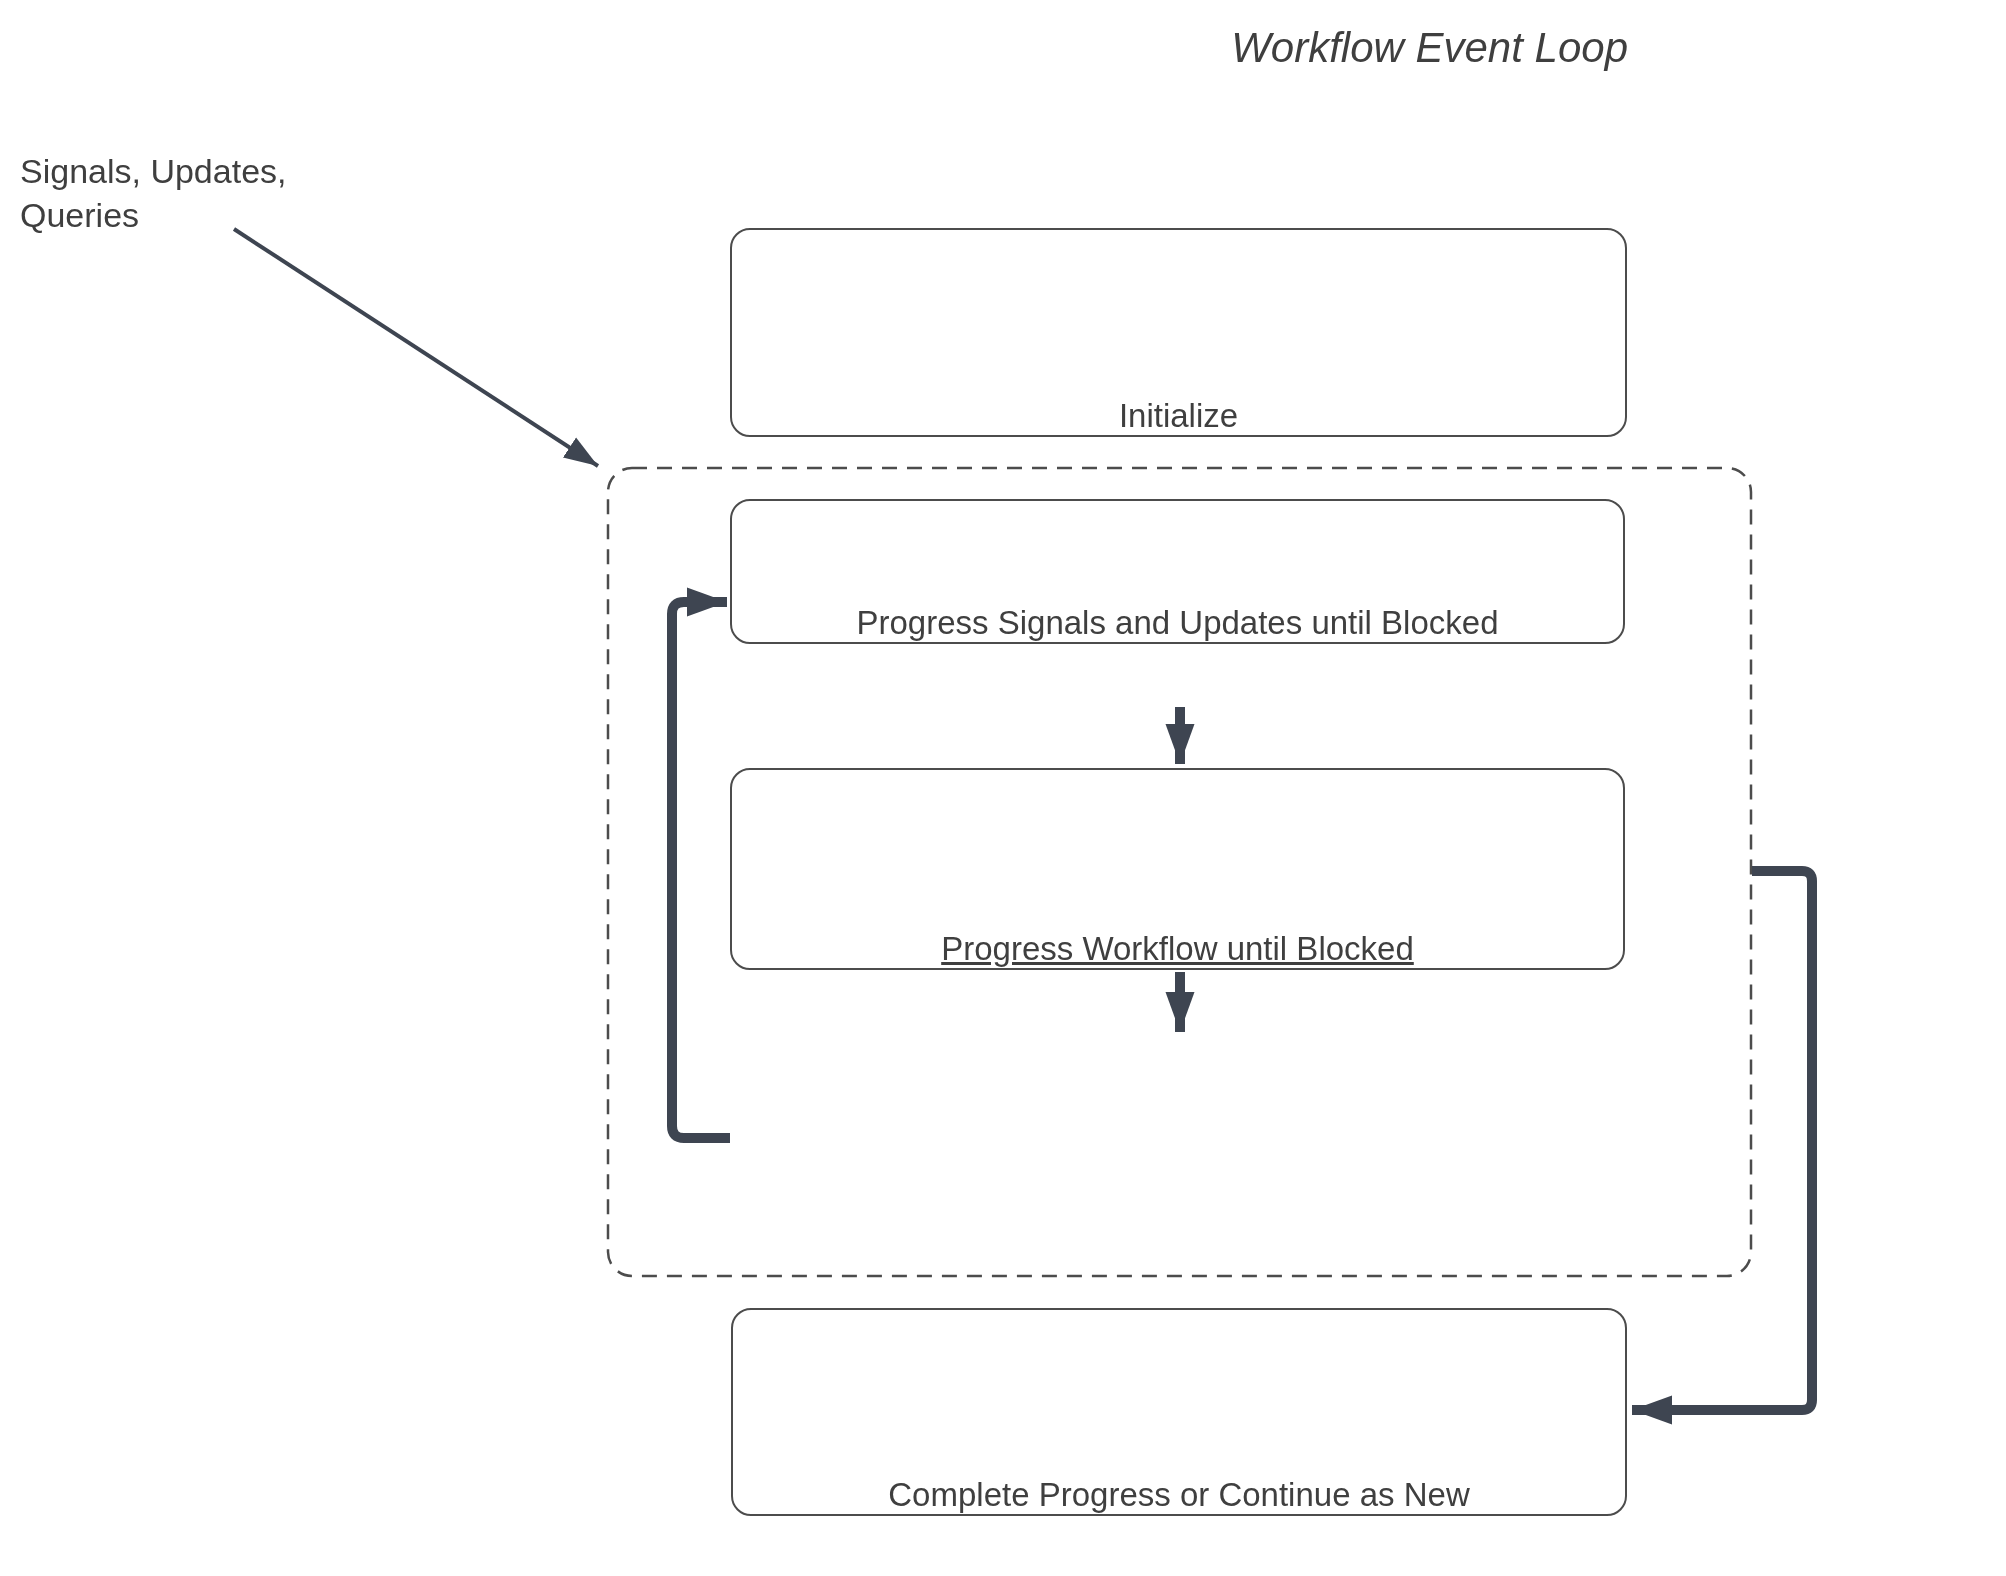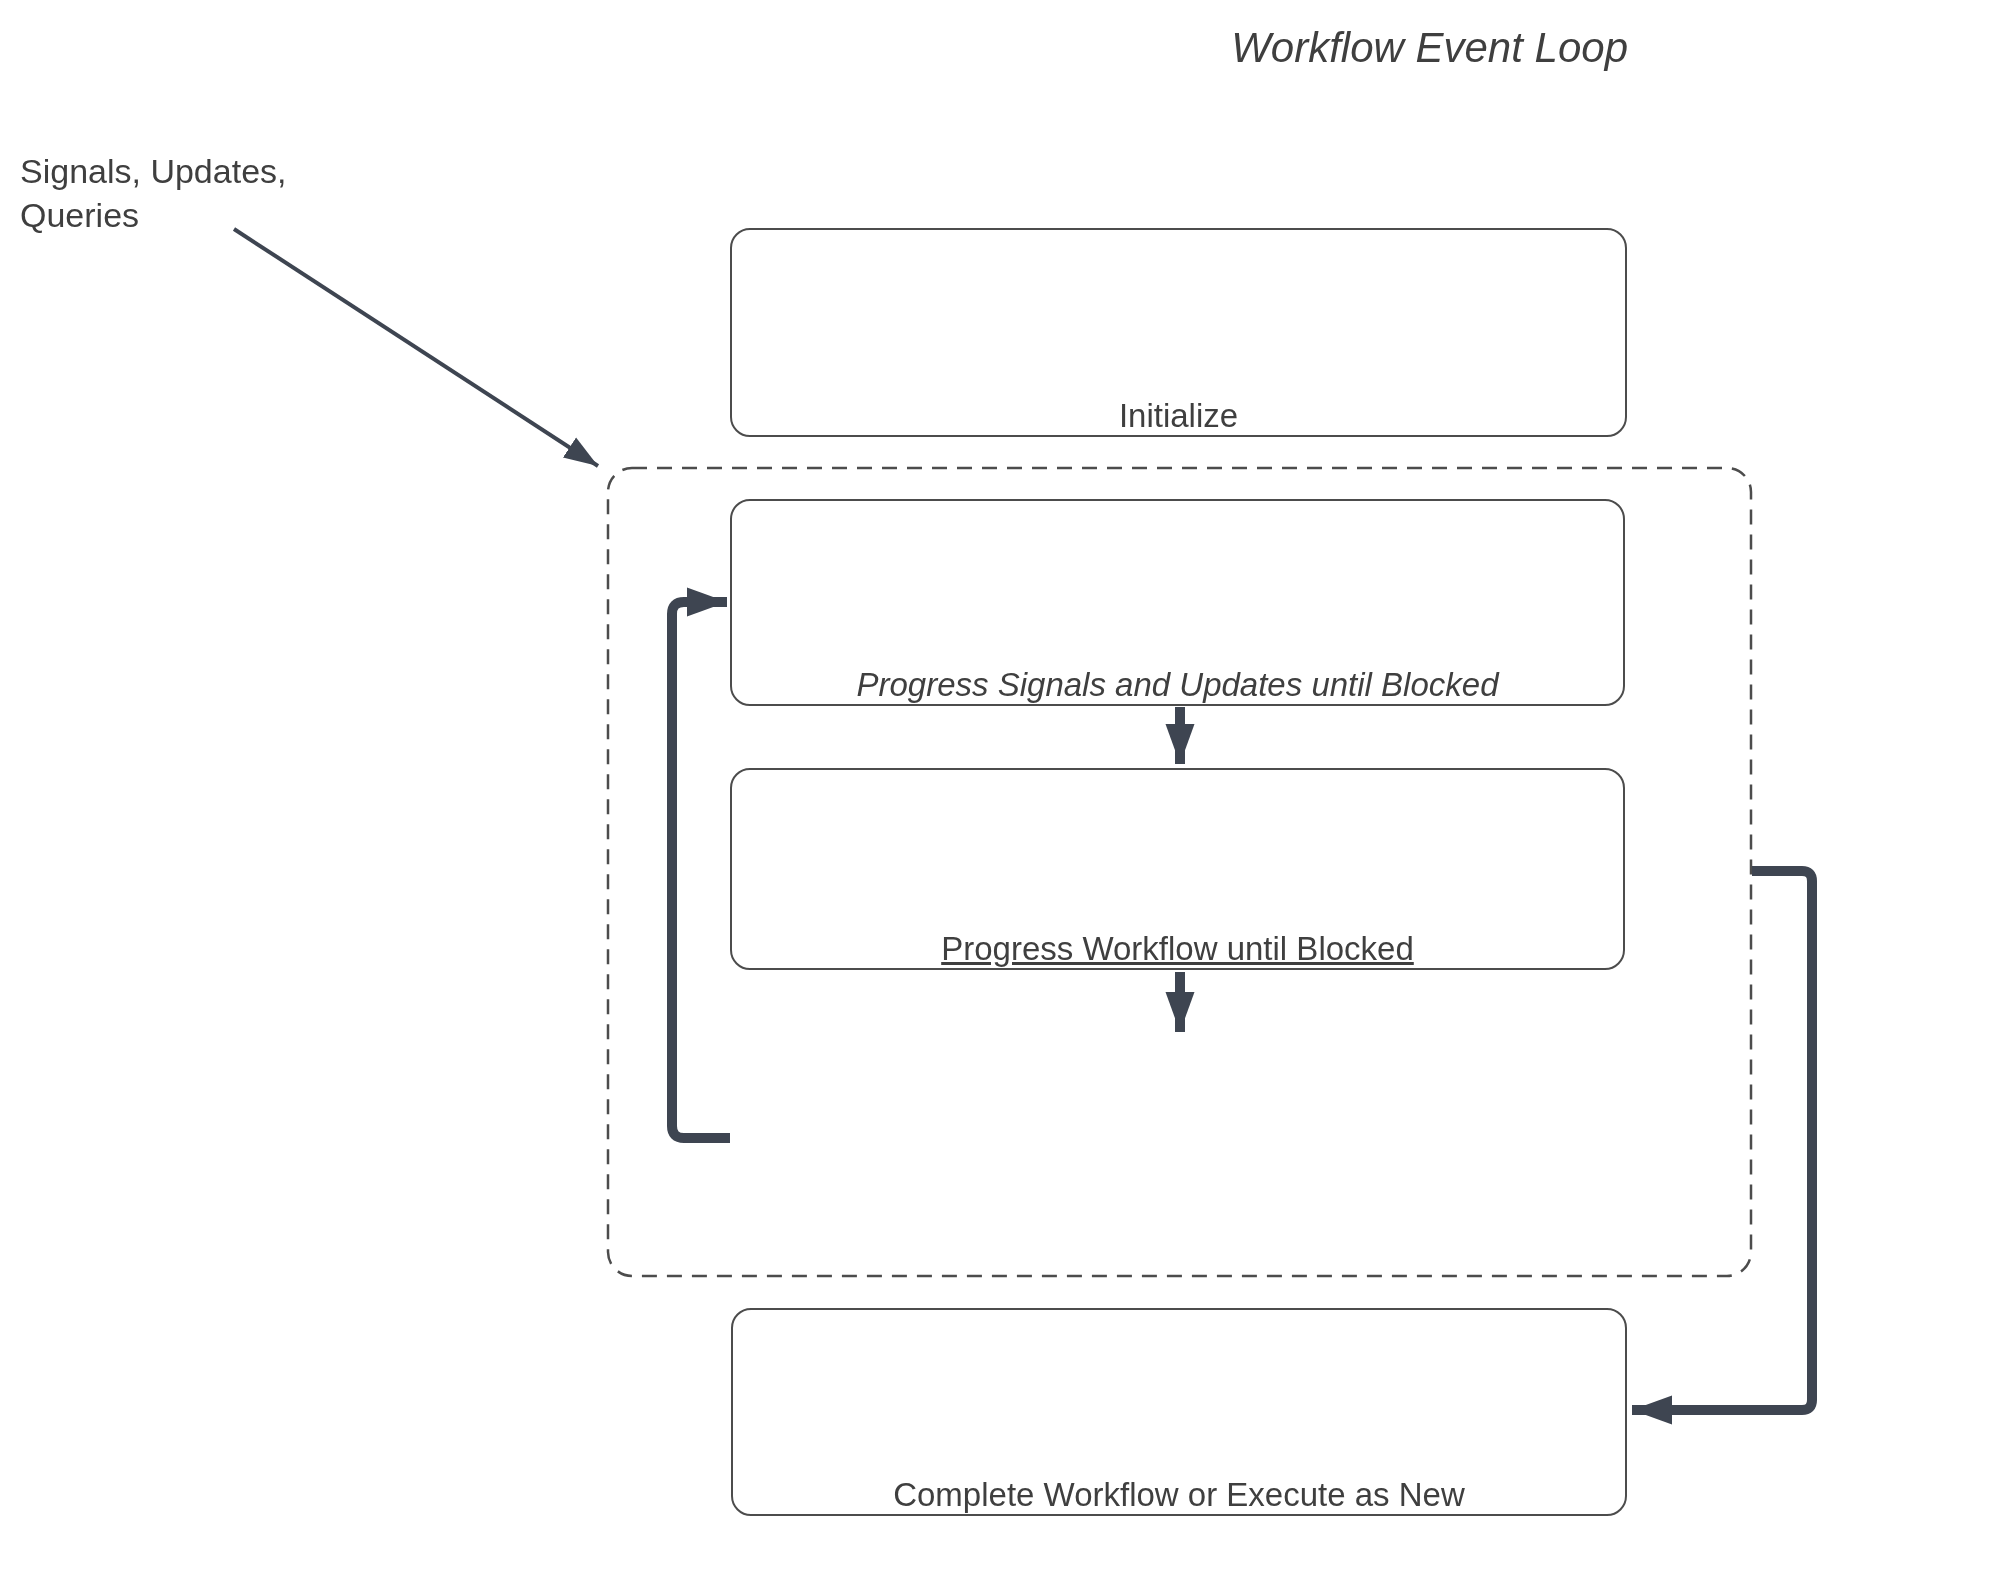--- a/index.html
+++ b/index.html
@@ -45,21 +45,21 @@
     border-radius: 20px;
     display: flex;
     align-items: flex-end;
     justify-content: center;
     text-align: center;
     font-size: 33px;
     color: var(--c-text, #3f3f3f);
     padding: 0 30px;
   }
   .node-initialize        { left: 730px; top: 228px;  width: 897px; height: 209px; }
-  .node-progress-signals  { left: 730px; top: 499px;  width: 895px; height: 207px; font-style: italic; }
+  .node-progress-signals  { left: 730px; top: 499px;  width: 895px; height: 145px; }
   .node-progress-workflow { left: 730px; top: 768px;  width: 895px; height: 202px; text-decoration: underline; }
   .node-execute-queries   { left: 730px; top: 1036px; width: 895px; height: 204px; }
   .node-complete          { left: 731px; top: 1308px; width: 896px; height: 208px; }
   .arrow-layer {
     position: absolute;
     left: 0; top: 0;
     width: 2006px;
     height: 1576px;
     pointer-events: none;
   }
@@ -90,21 +90,21 @@
   <div class="node node-progress-signals">
     <span>Progress Signals and Updates until Blocked</span>
   </div>
 
   <div class="node node-progress-workflow">
     <span>Progress Workflow until Blocked</span>
   </div>
 
 
   <div class="node node-complete">
-    <span>Complete Workflow or Execute as New</span>
+    <span>Complete Progress or Continue as New</span>
   </div>
 
   <svg class="arrow-layer" viewBox="0 0 2006 1576">
     <defs>
 
       <marker id="head-thick" markerUnits="userSpaceOnUse" markerWidth="46" markerHeight="34" refX="40" refY="16" orient="auto">
         <path class="head-fill" d="M0,1.5 L40,16 L0,30.5 Z"></path>
       </marker>
 
       <marker id="head-thin" markerUnits="userSpaceOnUse" markerWidth="40" markerHeight="30" refX="34" refY="13" orient="auto">

